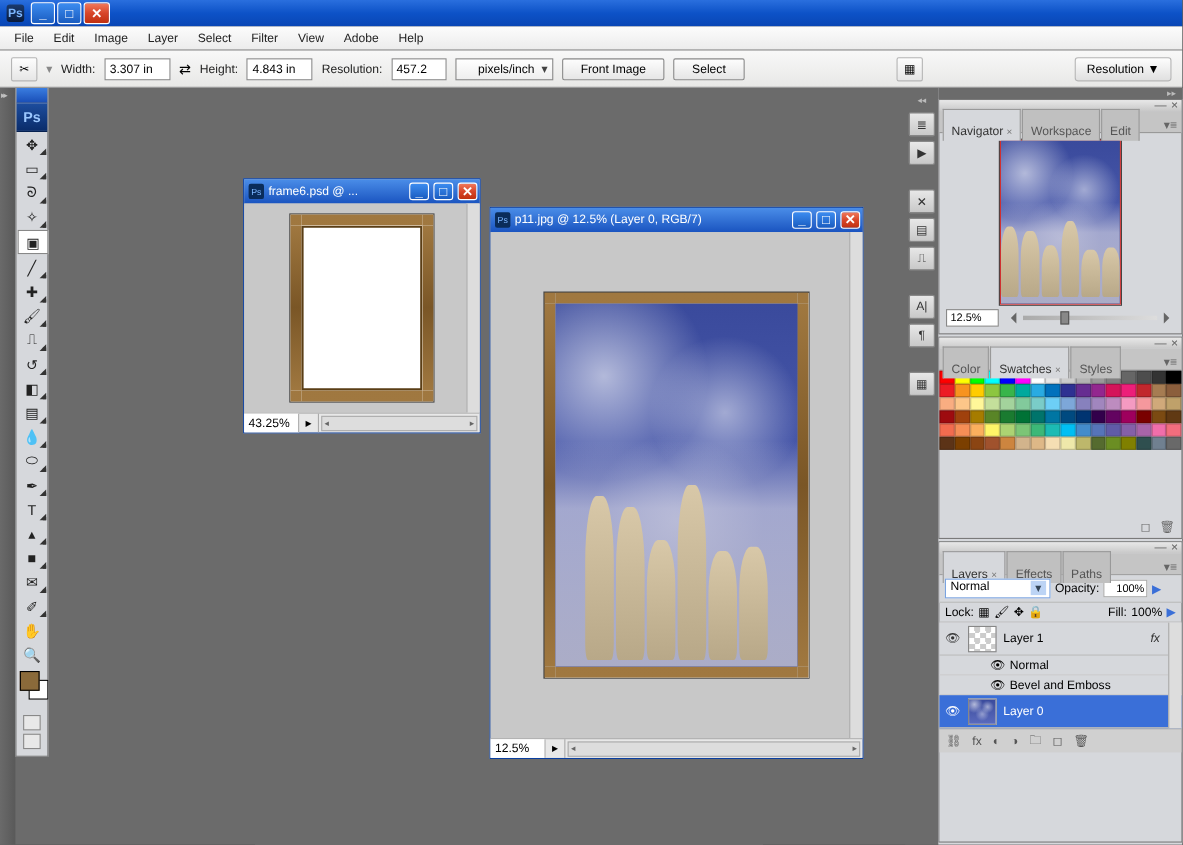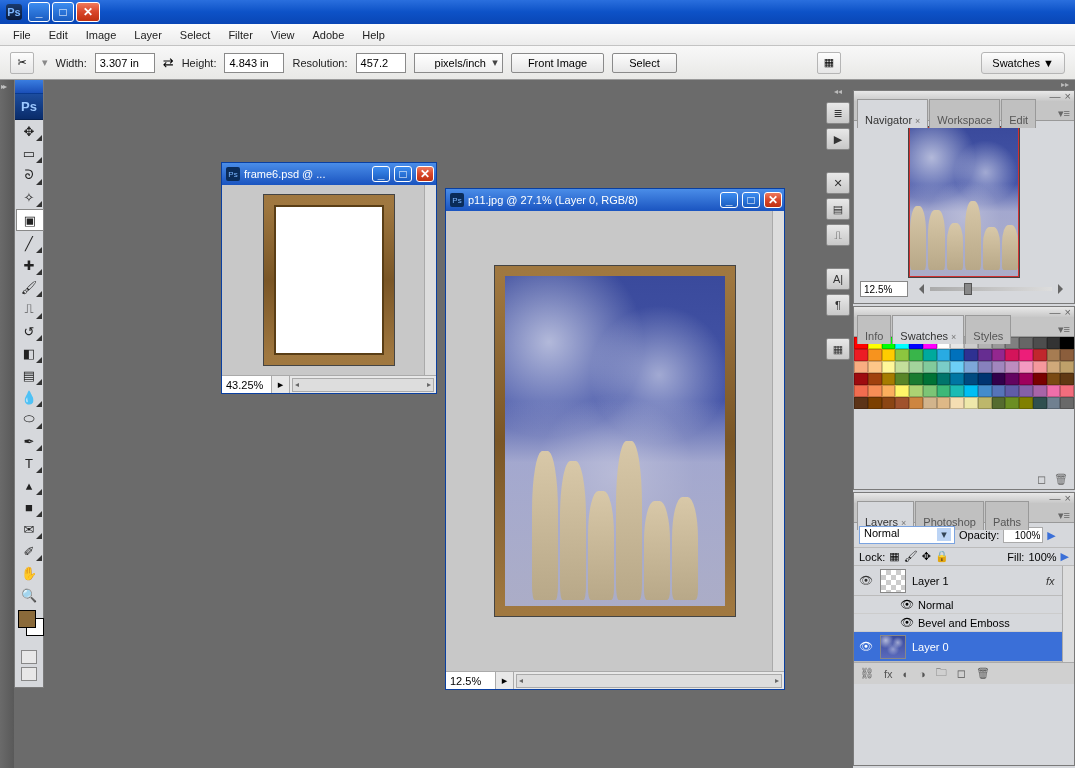--- a/index.html
+++ b/index.html
@@ -154,21 +154,21 @@
  <span class="swap-icon">⇄</span>
  <span class="lbl">Height:</span>
  <div class="txtbox">4.843 in</div>
  <span class="lbl">Resolution:</span>
  <div class="txtbox" style="min-width:50px">457.2</div>
  <div class="sel">pixels/inch</div>
  <div class="btn">Front Image</div>
  <div class="btn">Select</div>
  <div class="iconbtn" style="margin-left:auto">▦</div>
  <div class="wsbtn">
-      <span>Swatches ▼</span>
+      <span>Resolution ▼</span>
     </div>
 </div>
 
 <div class="ws">
  <div class="ws-left-edge"></div>
 
  <div class="toolbox">
   <div class="hdr"></div>
   <div class="tb-ps">Ps</div>
   <div class="tool">✥<span class="tri"></span></div>
@@ -220,21 +220,21 @@
    <div class="doc-foot">
     <div class="zoom">43.25%</div>
     <div class="info">▸</div>
     <div class="scroll"></div>
    </div>
   </div>
 
   <div class="docwin" style="left:431px; top:108px; width:340px">
    <div class="doc-tb">
     <div class="ico">Ps</div>
-    <div class="ttl">p11.jpg @ 27.1% (Layer 0, RGB/8)</div>
+    <div class="ttl">p11.jpg @ 12.5% (Layer 0, RGB/7)</div>
     <div class="winbtn min" style="width:18px;height:16px">_</div>
     <div class="winbtn max" style="width:18px;height:16px">□</div>
     <div class="winbtn close" style="width:18px;height:16px">✕</div>
    </div>
    <div class="doc-body" style="height:460px; display:flex; align-items:center; justify-content:center">
     <div class="wframe" style="width:240px; height:350px; padding:0">
       <div class="photo" style="width:100%;height:100%">
        <div class="marble"></div>
        <div class="people">
         <div class="person p1"></div>
@@ -311,21 +311,21 @@
      </div>
     </div>
    </div>
 
    <div class="panel">
     <div class="p-head">
             <span>—</span>
             <span>×</span>
           </div>
     <div class="tabs">
-     <div class="tab inactive">Info</div>
+     <div class="tab inactive">Color</div>
      <div class="tab"><span>Swatches</span><span class="x">×</span></div>
      <div class="tab inactive">Styles</div>
      <span style="margin-left:auto;margin-right:4px;color:#666">▾≡</span>
     </div>
     <div class="swatch-body">
      <div class="swgrid" id="swg">
               <div class="sw" style="background: rgb(255, 0, 0);"></div>
               <div class="sw" style="background: rgb(255, 255, 0);"></div>
               <div class="sw" style="background: rgb(0, 255, 0);"></div>
               <div class="sw" style="background: rgb(0, 255, 255);"></div>
@@ -430,21 +430,21 @@
     </div>
    </div>
 
    <div class="panel" style="flex:1">
     <div class="p-head">
             <span>—</span>
             <span>×</span>
           </div>
     <div class="tabs">
      <div class="tab"><span>Layers</span><span class="x">×</span></div>
-     <div class="tab inactive">Photoshop</div>
+     <div class="tab inactive">Effects</div>
      <div class="tab inactive">Paths</div>
      <span style="margin-left:auto;margin-right:4px;color:#666">▾≡</span>
     </div>
     <div class="layers-body">
      <div class="lay-opts">
       <div class="sel2b">Normal</div>
       <span>Opacity:</span>
       <div class="pct">100%</div>
       <span style="color:#3a6fd8">▶</span>
      </div>

